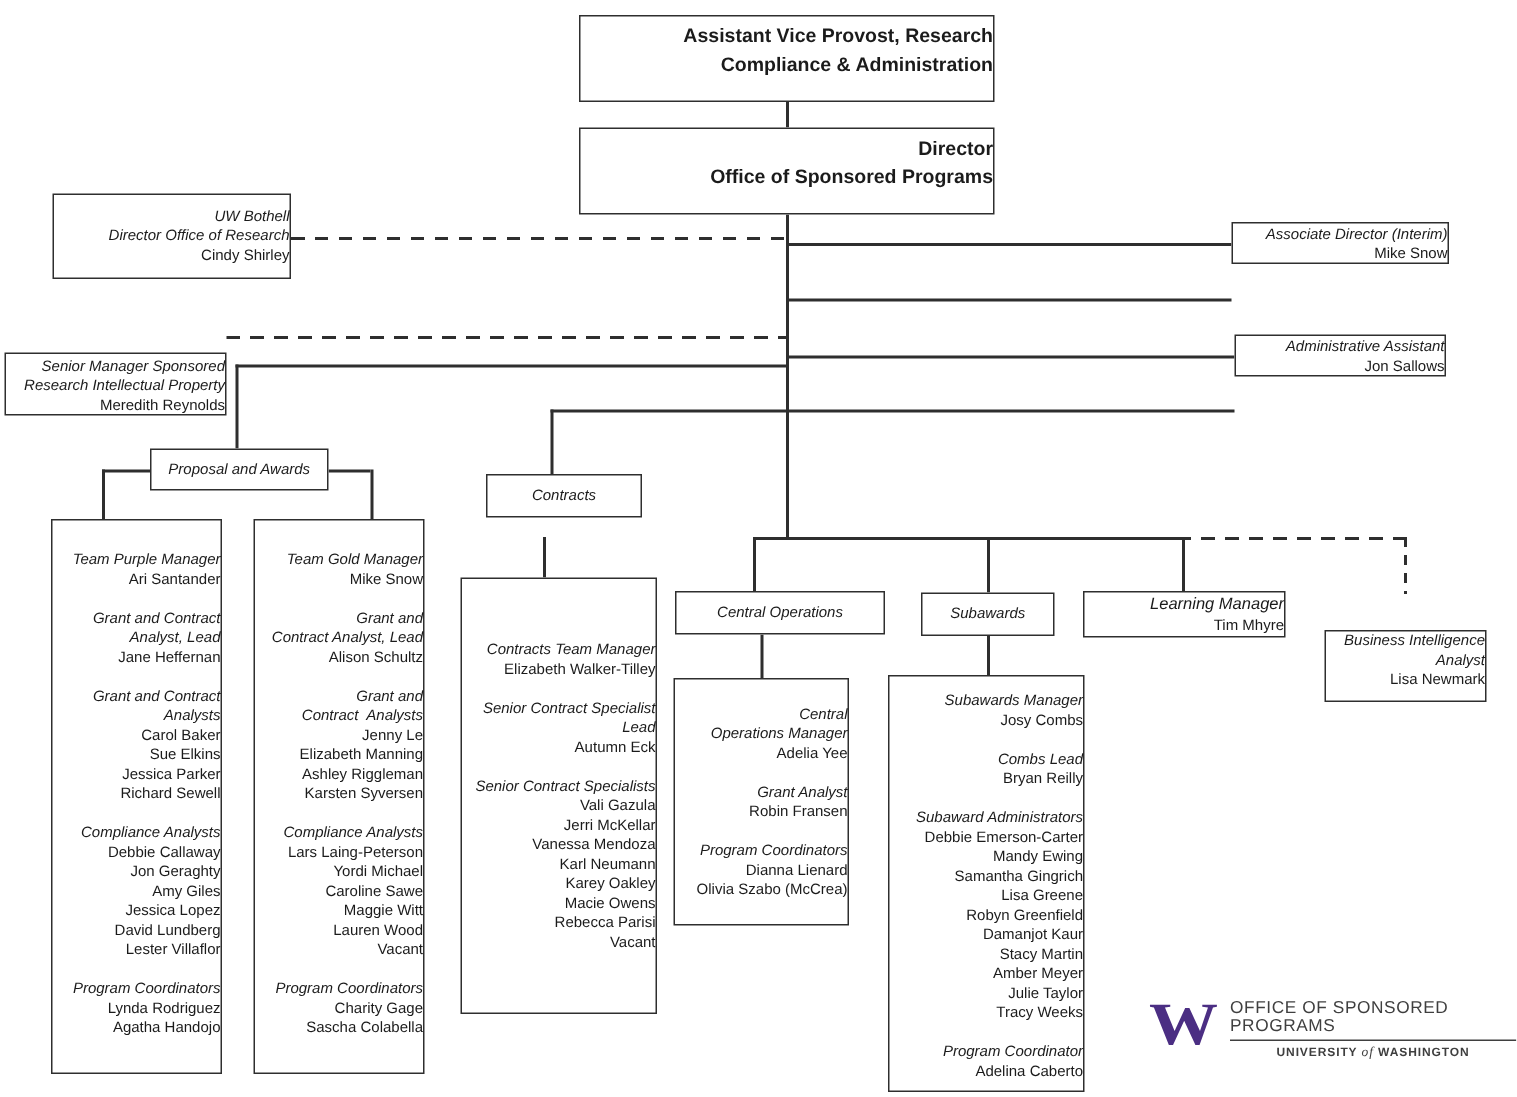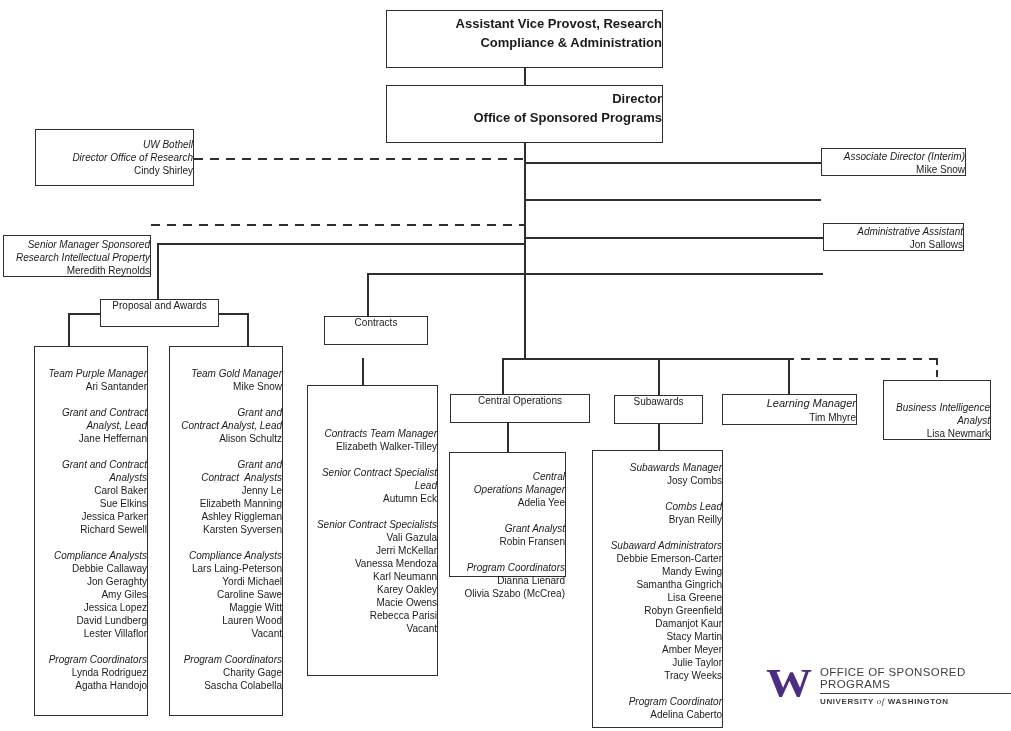--- a/index.html
+++ b/index.html
@@ -2,40 +2,40 @@
 <html><head>
 <meta charset="utf-8">
 <style>
   html,body{margin:0;padding:0;background:#ffffff;}
   .canvas{
     position:relative;width:1011px;height:731px;background:#ffffff;overflow:hidden;
     font-family:"Liberation Sans","DejaVu Sans",sans-serif;color:#1b1b1b;
   }
   .box{position:absolute;background:#fff;border:1.5px solid #2e2e2e;box-sizing:border-box;text-align:right;}
   .label-box{position:absolute;background:#fff;border:1.2px solid #2e2e2e;box-sizing:border-box;
-    display:flex;align-items:flex-start;justify-content:center;font-size:10px;}
+    display:flex;align-items:center;justify-content:center;font-style:italic;font-size:10px;}
   .t-bold{font-weight:bold;font-size:13px;line-height:19px;}
   .t-name{font-size:13px;line-height:19px;}
   .it{font-style:italic;font-size:10px;line-height:13px;}
   .nm{font-size:10px;line-height:13px;}
   .roster{font-size:10px;line-height:13px;}
   .roster .group{margin-bottom:13px;}
   .roster .hdr{font-style:italic;white-space:pre-wrap;}
   .top-pad2{padding-top:3px;}
   .hl{position:absolute;height:1.5px;background:#2e2e2e;}
   .vl{position:absolute;width:1.5px;background:#2e2e2e;}
   .hd{position:absolute;height:1.5px;background:repeating-linear-gradient(90deg,#2e2e2e 0 9px,transparent 9px 16px);}
   .vd{position:absolute;width:1.5px;background:repeating-linear-gradient(180deg,#2e2e2e 0 7px,transparent 7px 12px);}
   .logo{position:absolute;left:766px;top:666px;display:flex;align-items:flex-start;}
   .logo-w{font-family:"Liberation Serif","DejaVu Serif",serif;font-weight:bold;font-size:40px;line-height:34px;
     transform:scaleX(1.15);transform-origin:left top;}
   .logo-text{margin-left:14px;}
   .logo-line1{font-size:11.5px;letter-spacing:0.4px;font-weight:normal;}
   .logo-divider{height:1.2px;margin:3px 0 2px 0;}
-  .logo-line2{font-size:8px;font-weight:bold;letter-spacing:0.6px;}
+  .logo-line2{font-size:8px;font-weight:bold;letter-spacing:0.6px;margin-left:31px;}
   .logo-of{font-family:"Liberation Serif","DejaVu Serif",serif;font-style:italic;font-weight:normal;text-transform:lowercase;font-size:9px;}
 </style>
 </head>
 <body>
 
 <div class="canvas">
 
   <div class="vl" style="left:524px;top:68px;height:17px;"></div>
   <div class="vl" style="left:524px;top:143px;height:216px;"></div>
 
@@ -108,21 +108,21 @@
     <span>Central Operations</span>
   </div>
   <div class="label-box" style="left:614px;top:395px;width:89px;height:29px;">
     <span>Subawards</span>
   </div>
 
   <div class="box" style="left:722px;top:394px;width:135px;height:31px;padding-top:1px;">
     <div class="it" style="font-size:11px;line-height:15px;">Learning Manager</div>
     <div class="nm">Tim Mhyre</div>
   </div>
-  <div class="box" style="left:883px;top:380px;width:108px;height:60px;padding-top:20px;">
+  <div class="box" style="left:883px;top:420px;width:108px;height:48px;padding-top:0;">
     <div class="it">Business Intelligence</div>
     <div class="it">Analyst</div>
     <div class="nm">Lisa Newmark</div>
   </div>
 
   <div class="box roster" style="left:34px;top:346px;width:114px;height:370px;padding-top:20px;">
       <div class="group">
         <div class="hdr">Team Purple Manager</div>
         <div class="nm">Ari Santander</div>
       </div>
@@ -205,21 +205,21 @@
         <div class="nm">Jerri McKellar</div>
         <div class="nm">Vanessa Mendoza</div>
         <div class="nm">Karl Neumann</div>
         <div class="nm">Karey Oakley</div>
         <div class="nm">Macie Owens</div>
         <div class="nm">Rebecca Parisi</div>
         <div class="nm">Vacant</div>
       </div>
     </div>
 
-  <div class="box roster" style="left:449px;top:452px;width:117px;height:125px;padding-top:17px;">
+  <div class="box roster" style="left:449px;top:452px;width:117px;height:165px;padding-top:17px;">
       <div class="group">
         <div class="hdr">Central</div>
         <div class="hdr">Operations Manager</div>
         <div class="nm">Adelia Yee</div>
       </div>
       <div class="group">
         <div class="hdr">Grant Analyst</div>
         <div class="nm">Robin Fransen</div>
       </div>
       <div class="group">

